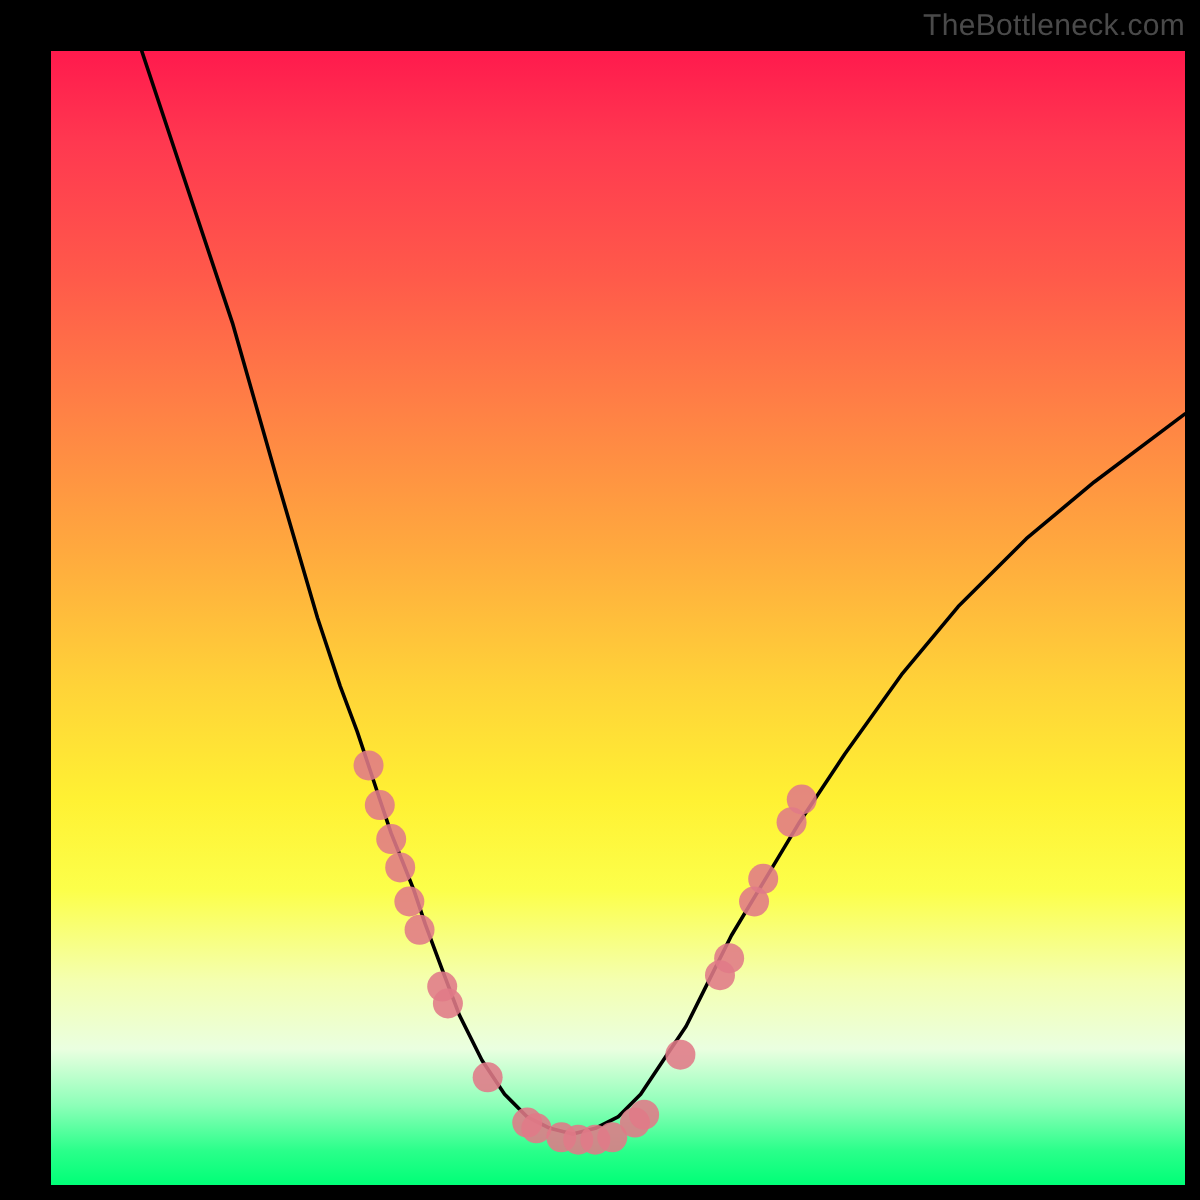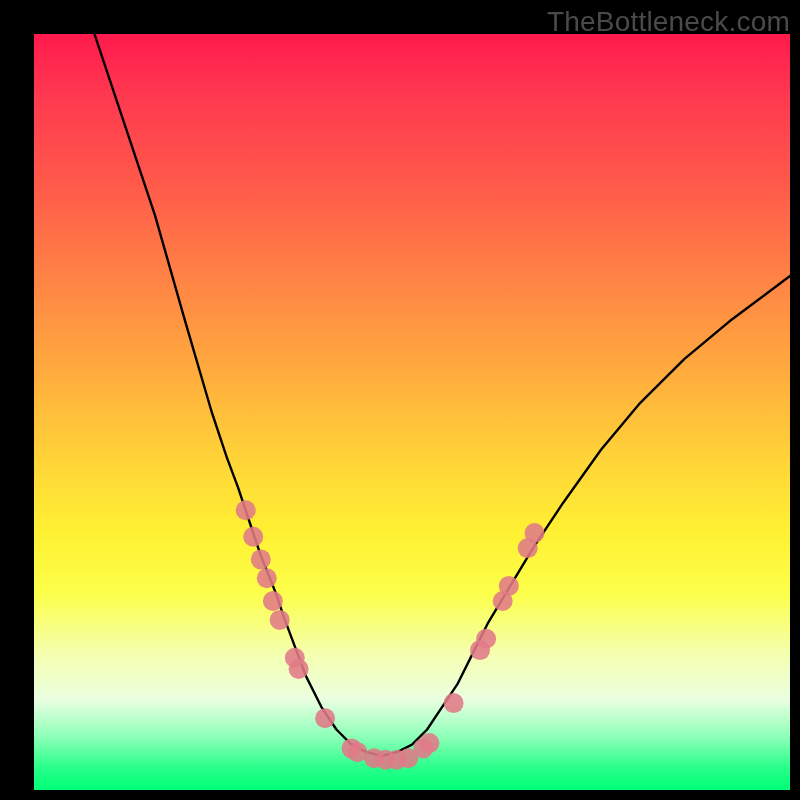--- a/index.html
+++ b/index.html
@@ -39,21 +39,21 @@
       #8cffb8 93%,
       #2aff8a 97%,
       #00ff77 100%
     );
   }
   .watermark {
     position: absolute;
     top: 6px;
     right: 10px;
     color: #4a4a4a;
-    font-size: 28px;
+    font-size: 20px;
     font-weight: 500;
     letter-spacing: 0.2px;
     z-index: 50;
   }
   svg.curve {
     position: absolute;
     left: 0;
     top: 0;
     width: 756px;
     height: 756px;

